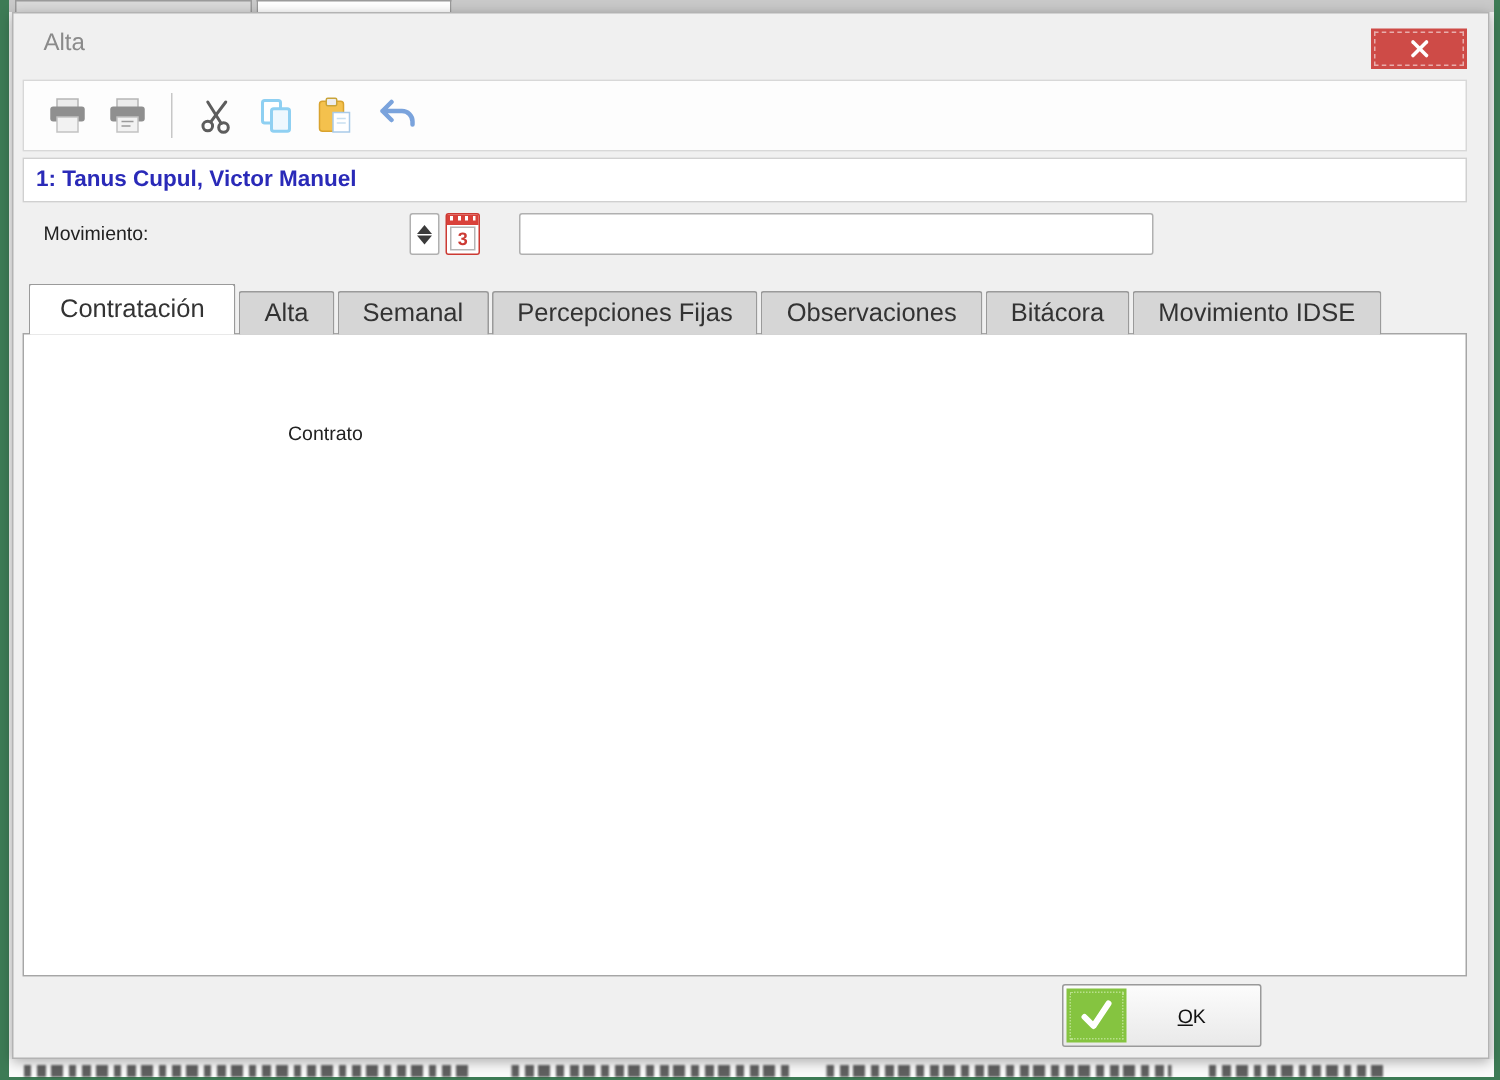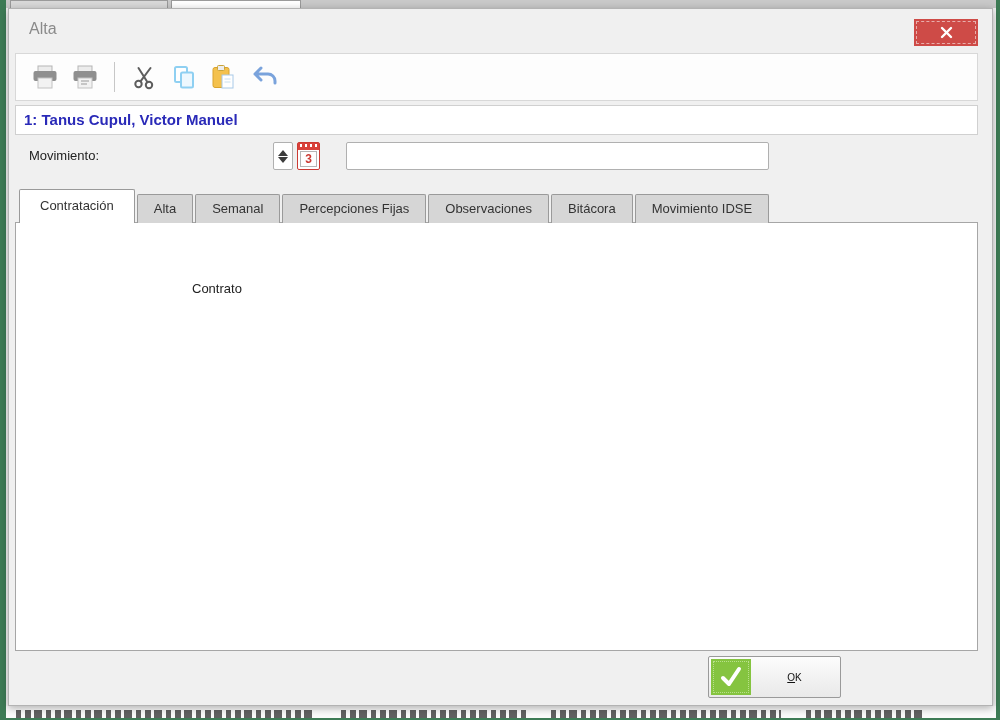--- a/index.html
+++ b/index.html
@@ -49,21 +49,21 @@
   .dateicon { position:absolute; width:23px; height:28px; background:#fff; border:1px solid #cc3a33; border-radius:2px; cursor:pointer; }
   .dateicon .band { position:absolute; top:0; left:0; right:0; height:7px; background:#d9413a; }
   .dateicon .band::after { content:""; position:absolute; left:2px; right:2px; top:1px; height:3px;
     background:repeating-linear-gradient(90deg,#fff 0 2px,transparent 2px 5px); }
   .dateicon .inner { position:absolute; left:2px; right:2px; top:8px; bottom:2px; border:1px solid #b5b5b5;
     display:flex; align-items:center; justify-content:center; font-size:12px; font-weight:bold; color:#cc3a33; }
 
   
   .tabs { position:absolute; left:10px; top:180px; height:34px; display:flex; align-items:flex-end; z-index:2; }
   .tab { height:29px; background:#d6d6d6; border:1px solid #9a9a9a; border-bottom:none; border-radius:2px 2px 0 0;
-    font-size:13px; color:#333; padding:0 16px; line-height:27px; margin-right:2px; cursor:pointer; }
+    font-size:17px; color:#333; padding:0 16px; line-height:27px; margin-right:2px; cursor:pointer; }
   .tab.active { height:34px; background:#ffffff; line-height:32px; padding:0 20px; position:relative; z-index:3; }
   .panel { position:absolute; left:6px; top:213px; width:963px; height:429px; background:#ffffff; border:1px solid #a6a6a6; z-index:1; }
 
   .groupbox { position:absolute; left:165px; top:279px; width:672px; height:126px; border:1px solid #c4c4c4; border-radius:2px; }
   .legend { position:absolute; left:179px; top:272px; background:#fff; padding:0 4px; font-size:13px; color:#222; z-index:2; }
 
   .searchbtn { position:absolute; width:34px; height:30px; background:#6f6f6f; border:1px solid #5c5c5c; border-radius:2px;
     display:flex; align-items:center; justify-content:center; cursor:pointer; }
   .searchbtn.disabled { background:#a9a9a9; border-color:#9a9a9a; cursor:default; }
   .calbtn { position:absolute; width:34px; height:30px; background:#7ba8d9; border:1px solid #6a97c8; border-radius:2px;
@@ -75,21 +75,21 @@
   .combo .arrow { width:28px; height:24px; margin-right:2px; background:linear-gradient(#f4f4f4,#dcdcdc);
     border:1px solid #9a9a9a; border-radius:2px; display:flex; align-items:center; justify-content:center;
     font-size:9px; color:#222; }
 
   .actionbar { position:absolute; left:0; top:647px; width:100%; height:50px; }
   .abtn { position:absolute; height:42px; background:linear-gradient(#fcfcfc,#e9e9e9); border:1px solid #9a9a9a;
     border-radius:2px; display:flex; align-items:center; cursor:pointer; padding:2px; }
   .abtn .sq { width:40px; height:36px; display:flex; align-items:center; justify-content:center; }
   .abtn .sq.green { background:#85c440; outline:1px dotted #b9e08c; outline-offset:-3px; }
   .abtn .sq.red { background:#c8473d; }
-  .btnlabel { font-size:10px; color:#111; flex:1; text-align:center; padding:0 10px; }
+  .btnlabel { font-size:13px; color:#111; flex:1; text-align:center; padding:0 10px; }
   .btnlabel::first-letter { text-decoration:underline; }
 </style>
 </head>
 <body>
 
 <div class="screen">
 
   <div class="bg-window"></div>
   <div class="bg-topbar">
     <div class="bg-tab gray"></div>

